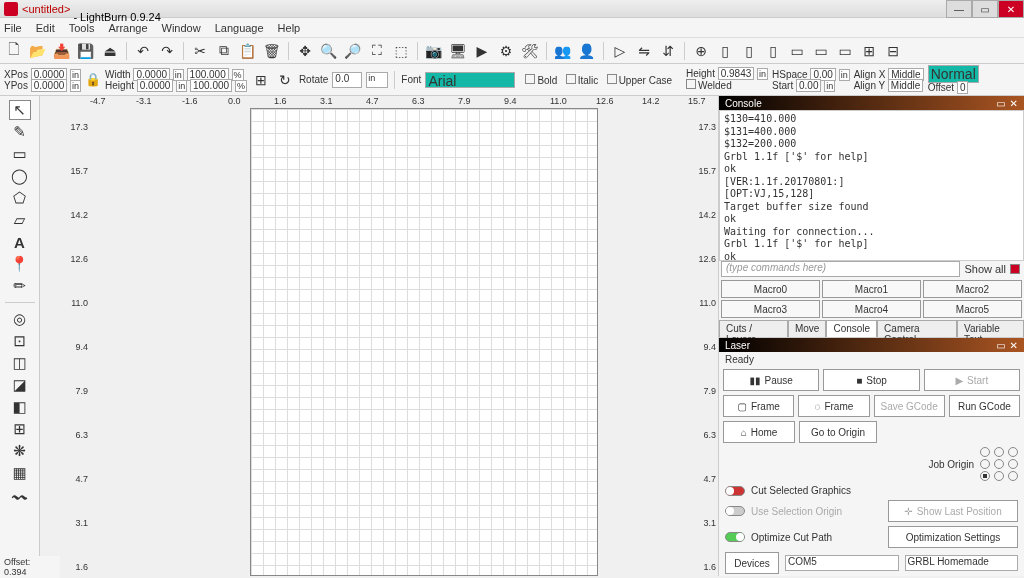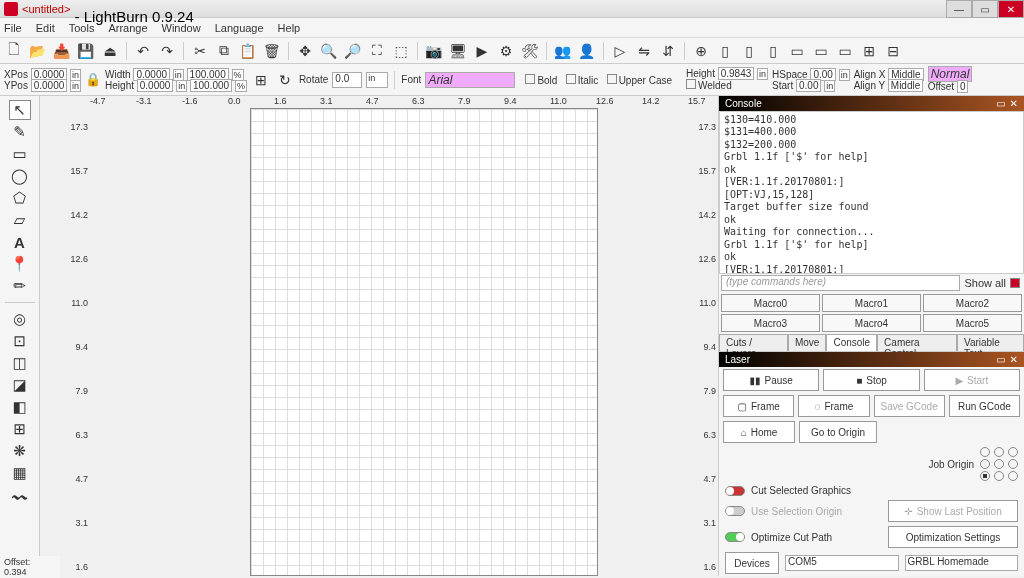--- a/index.html
+++ b/index.html
@@ -1,36 +1,36 @@
 <!DOCTYPE html>
 <html><head>
 <meta charset="utf-8">
 <style>
 * { box-sizing: border-box; margin: 0; padding: 0; }
 body { font-family: Tahoma, Arial, sans-serif; font-size: 11px; background: #f0f0f0; width: 1024px; height: 578px; overflow: hidden; position: relative; color: #333; }
 .titlebar { height: 18px; background: linear-gradient(#eee,#ddd); display: flex; align-items: center; padding: 0 4px; border-bottom: 1px solid #ccc; }
 .titlebar .icon { width: 14px; height: 14px; background: #c02; border-radius: 2px; margin-right: 4px; }
 .titlebar .title { color: #b00; font-size: 11px; }
-.titlebar .title2 { color: #000; font-size: 15px; margin-top: 16px; }
+.titlebar .title2 { color: #000; font-size: 11px; margin-top: 16px; }
 .winbtns { position: absolute; right: 0; top: 0; display: flex; }
 .winbtn { width: 26px; height: 18px; background: #ddd; border: 1px solid #aaa; display: flex; align-items: center; justify-content: center; font-size: 10px; }
 .winbtn.close { background: #c02; color: #fff; }
 .menubar { height: 20px; background: #f5f5f5; display: flex; align-items: center; padding: 0 4px; gap: 14px; border-bottom: 1px solid #ddd; }
 .menuitem { cursor: default; }
 .toolbar1 { height: 26px; background: #f5f5f5; border-bottom: 1px solid #ccc; display: flex; align-items: center; padding: 0 4px; gap: 4px; }
 .tb { width: 20px; height: 20px; display: flex; align-items: center; justify-content: center; font-size: 14px; color: #333; cursor: default; }
 .sep { width: 1px; height: 18px; background: #ccc; margin: 0 2px; }
 .propsbar { height: 32px; background: #f5f5f5; border-bottom: 1px solid #ccc; display: flex; align-items: center; padding: 0 4px; font-size: 10px; gap: 4px; }
 .proplabel { color: #333; }
 .propval { width: 44px; height: 16px; border: 1px solid #aaa; background: #fff; padding: 0 2px; font-size: 10px; }
 .propval.small { width: 30px; }
 .unitsel { width: 22px; height: 16px; border: 1px solid #aaa; background: #fff; font-size: 9px; padding: 0 1px; }
 .lock { width: 16px; height: 16px; color: #888; font-size: 13px; }
 .fontbar { display: flex; align-items: center; gap: 4px; }
-.fontsel { width: 90px; height: 16px; border: 1px solid #aaa; background: #f0abfc; font-size: 12px; padding: 0 2px; font-style: italic; }
+.fontsel { width: 90px; height: 16px; border: 1px solid #aaa; background: #14b8a6; font-size: 14px; padding: 0 2px; }
 .cb { width: 10px; height: 10px; border: 1px solid #888; display: inline-block; margin-right: 2px; }
 .mainrow { display: flex; height: 480px; }
 .lefttools { width: 40px; background: #f5f5f5; border-right: 1px solid #ccc; display: flex; flex-direction: column; align-items: center; padding-top: 4px; gap: 2px; }
 .lt { width: 22px; height: 20px; display: flex; align-items: center; justify-content: center; font-size: 15px; color: #333; }
 .lt.active { border: 1px solid #888; background: #fff; }
 .hsep { width: 30px; height: 1px; background: #ccc; margin: 4px 0; }
 .canvas { flex: 1; position: relative; background: #f0f0f0; overflow: hidden; }
 .vruler { position: absolute; left: 0; top: 12px; bottom: 0; width: 50px; }
 .vruler .tick { position: absolute; right: 2px; font-size: 9px; color: #333; }
 .hruler { position: absolute; top: 0; left: 50px; right: 0; height: 12px; }
@@ -297,20 +297,21 @@
     </div>
 
     <div class="panelhead">
       <span>Laser</span>
       <span class="headicons">
           <span>▭</span>
           <span>✕</span>
         </span>
     </div>
     <div class="lasersect">
+      <div class="ready">Ready</div>
       <div class="btnrow">
         <div class="lbtn">▮▮ <span>Pause</span></div>
         <div class="lbtn">■ <span>Stop</span></div>
         <div class="lbtn dis">▶ <span>Start</span></div>
       </div>
       <div class="btnrow">
         <div class="lbtn">▢ <span>Frame</span></div>
         <div class="lbtn">◌ <span>Frame</span></div>
         <div class="lbtn dis">Save GCode</div>
         <div class="lbtn">Run GCode</div>

